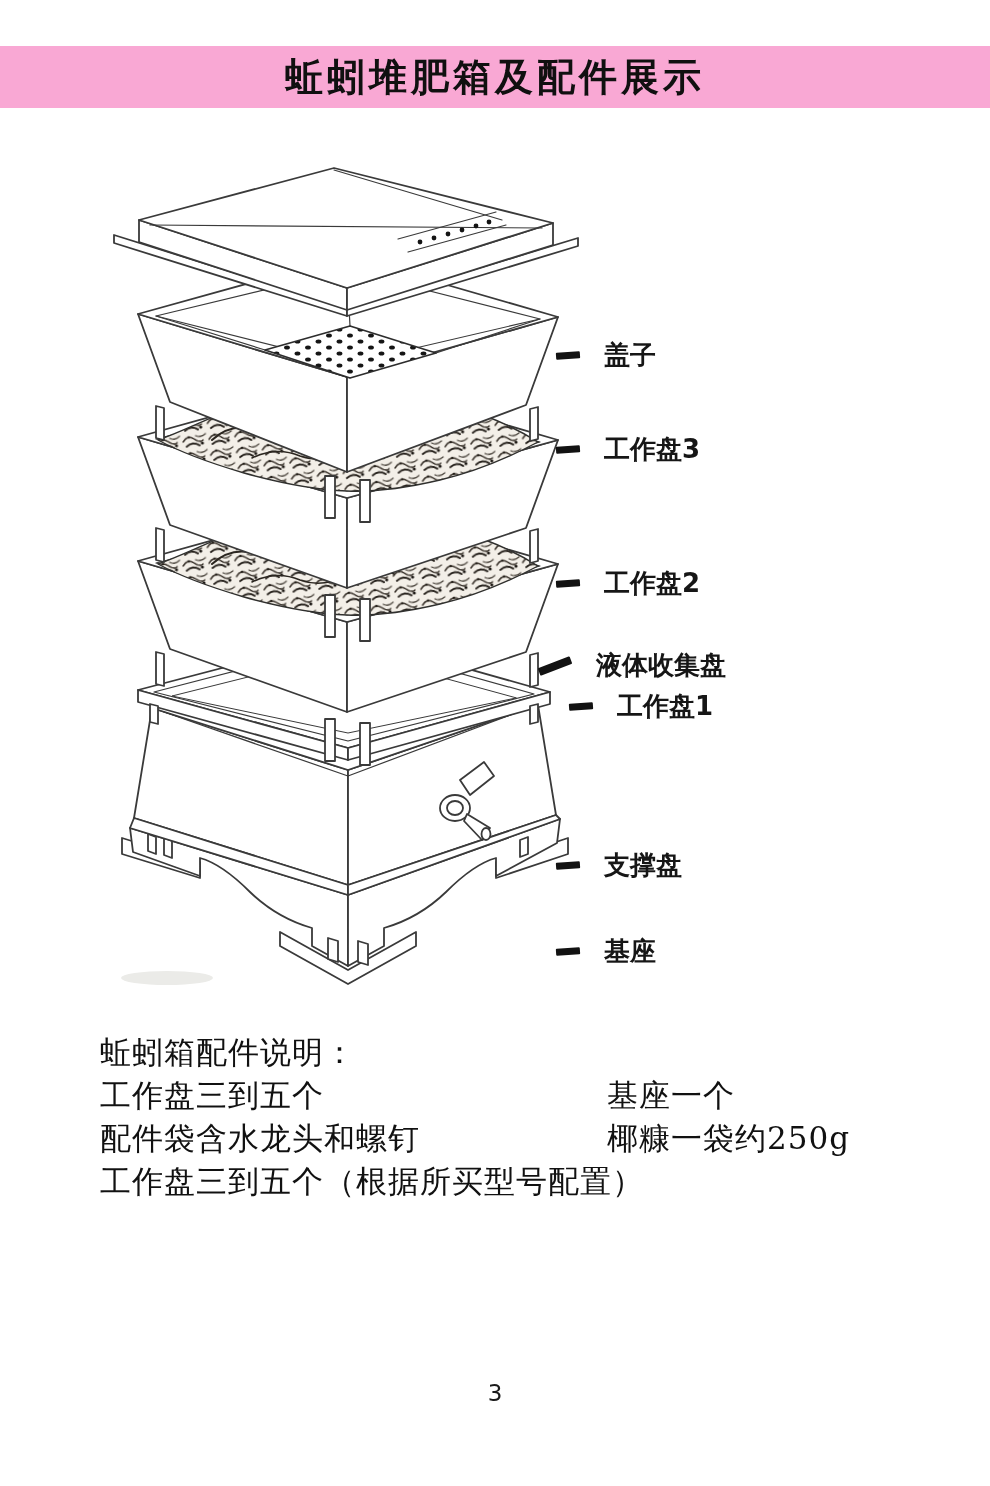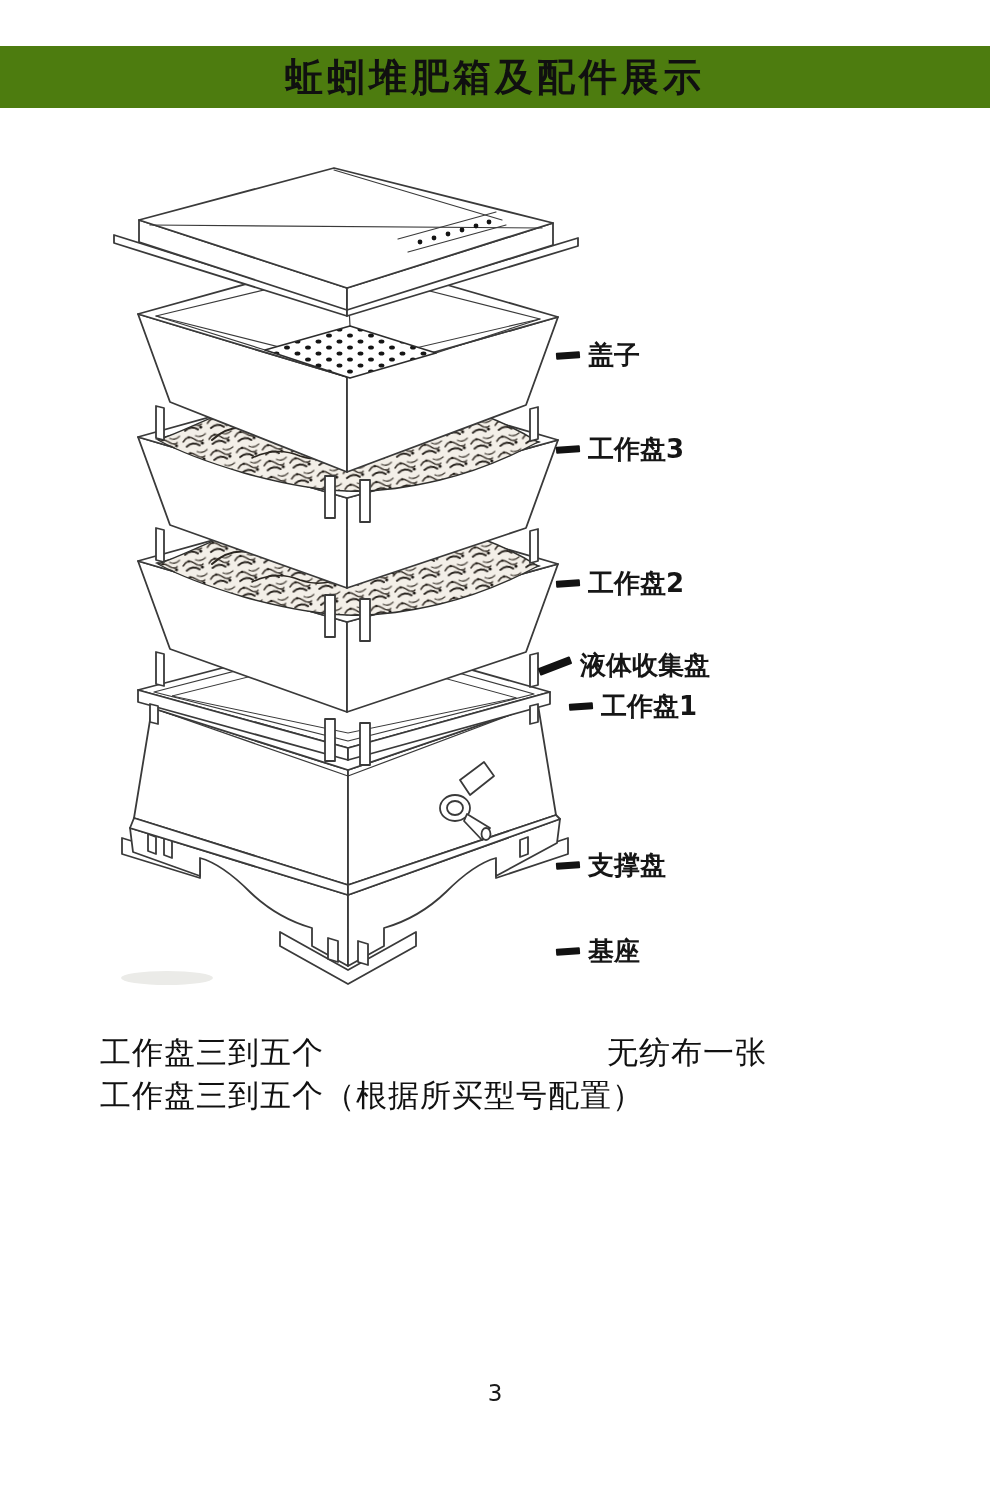--- a/index.html
+++ b/index.html
@@ -13,21 +13,21 @@
     display:flex;align-items:center;justify-content:center;
   }
   #banner .title{
     font-size:38px;font-weight:600;letter-spacing:4px;color:#101010;
     font-family:"DejaVu Serif","Liberation Serif",serif;
   }
   
   #diagram{position:absolute;left:72px;top:140px;width:610px;height:870px;}
   #diagram svg{display:block;width:610px;height:870px;}
   .part-label{
-    position:absolute;display:flex;align-items:center;gap:8px;
+    position:absolute;display:flex;align-items:center;gap:24px;
     font-family:"DejaVu Sans","Liberation Sans",sans-serif;
     font-weight:600;font-size:26px;color:#161616;white-space:nowrap;
   }
   .part-label .dash{
     display:inline-block;width:24px;height:7px;background:#121212;border-radius:1px;
     transform:rotate(-4deg);flex:0 0 auto;
   }
   .part-label.angled .dash{width:34px;height:8px;transform:rotate(-21deg);}
   
   #notes{
@@ -41,21 +41,21 @@
     position:absolute;left:0;right:0;top:1380px;text-align:center;
     font-family:"DejaVu Sans","Liberation Sans",sans-serif;
     font-size:23px;color:#1a1a1a;
   }
 </style>
 </head>
 <body>
 
 <div id="page">
 
-  <div id="banner" style="background: #4d7c0f;">
+  <div id="banner" style="background: #f9a8d4;">
     <span class="title">蚯蚓堆肥箱及配件展示</span>
   </div>
 
   <div id="diagram">
     <svg viewBox="0 0 610 870" fill="none" stroke="#3a3a3a" stroke-width="1.8" stroke-linejoin="round" stroke-linecap="round">
       <defs>
         <pattern id="holes" width="21" height="12" patternUnits="userSpaceOnUse">
           <rect width="21" height="12" fill="#ffffff" stroke="none"></rect>
           <ellipse cx="5" cy="3.5" rx="2.9" ry="2.1" fill="#151515" stroke="none"></ellipse>
           <ellipse cx="15.5" cy="9.5" rx="2.9" ry="2.1" fill="#151515" stroke="none"></ellipse>
@@ -220,20 +220,24 @@
       <span class="dash"></span>
       <span>支撑盘</span>
     </div>
     <div class="part-label" style="left:484px;top:794px">
       <span class="dash"></span>
       <span>基座</span>
     </div>
   </div>
 
   <div id="notes">
+    <div class="row">蚯蚓箱配件说明：</div>
     <div class="row">
-      <span class="col-left">工作盘三到五个</span><span>无纺布一张</span>
+      <span class="col-left">工作盘三到五个</span><span>基座一个</span>
+    </div>
+    <div class="row">
+      <span class="col-left">配件袋含水龙头和螺钉</span><span>椰糠一袋约250g</span>
     </div>
     <div class="row">工作盘三到五个（根据所买型号配置）</div>
   </div>
 
   <div id="pageno">3</div>
 </div>
 
 </body></html>

